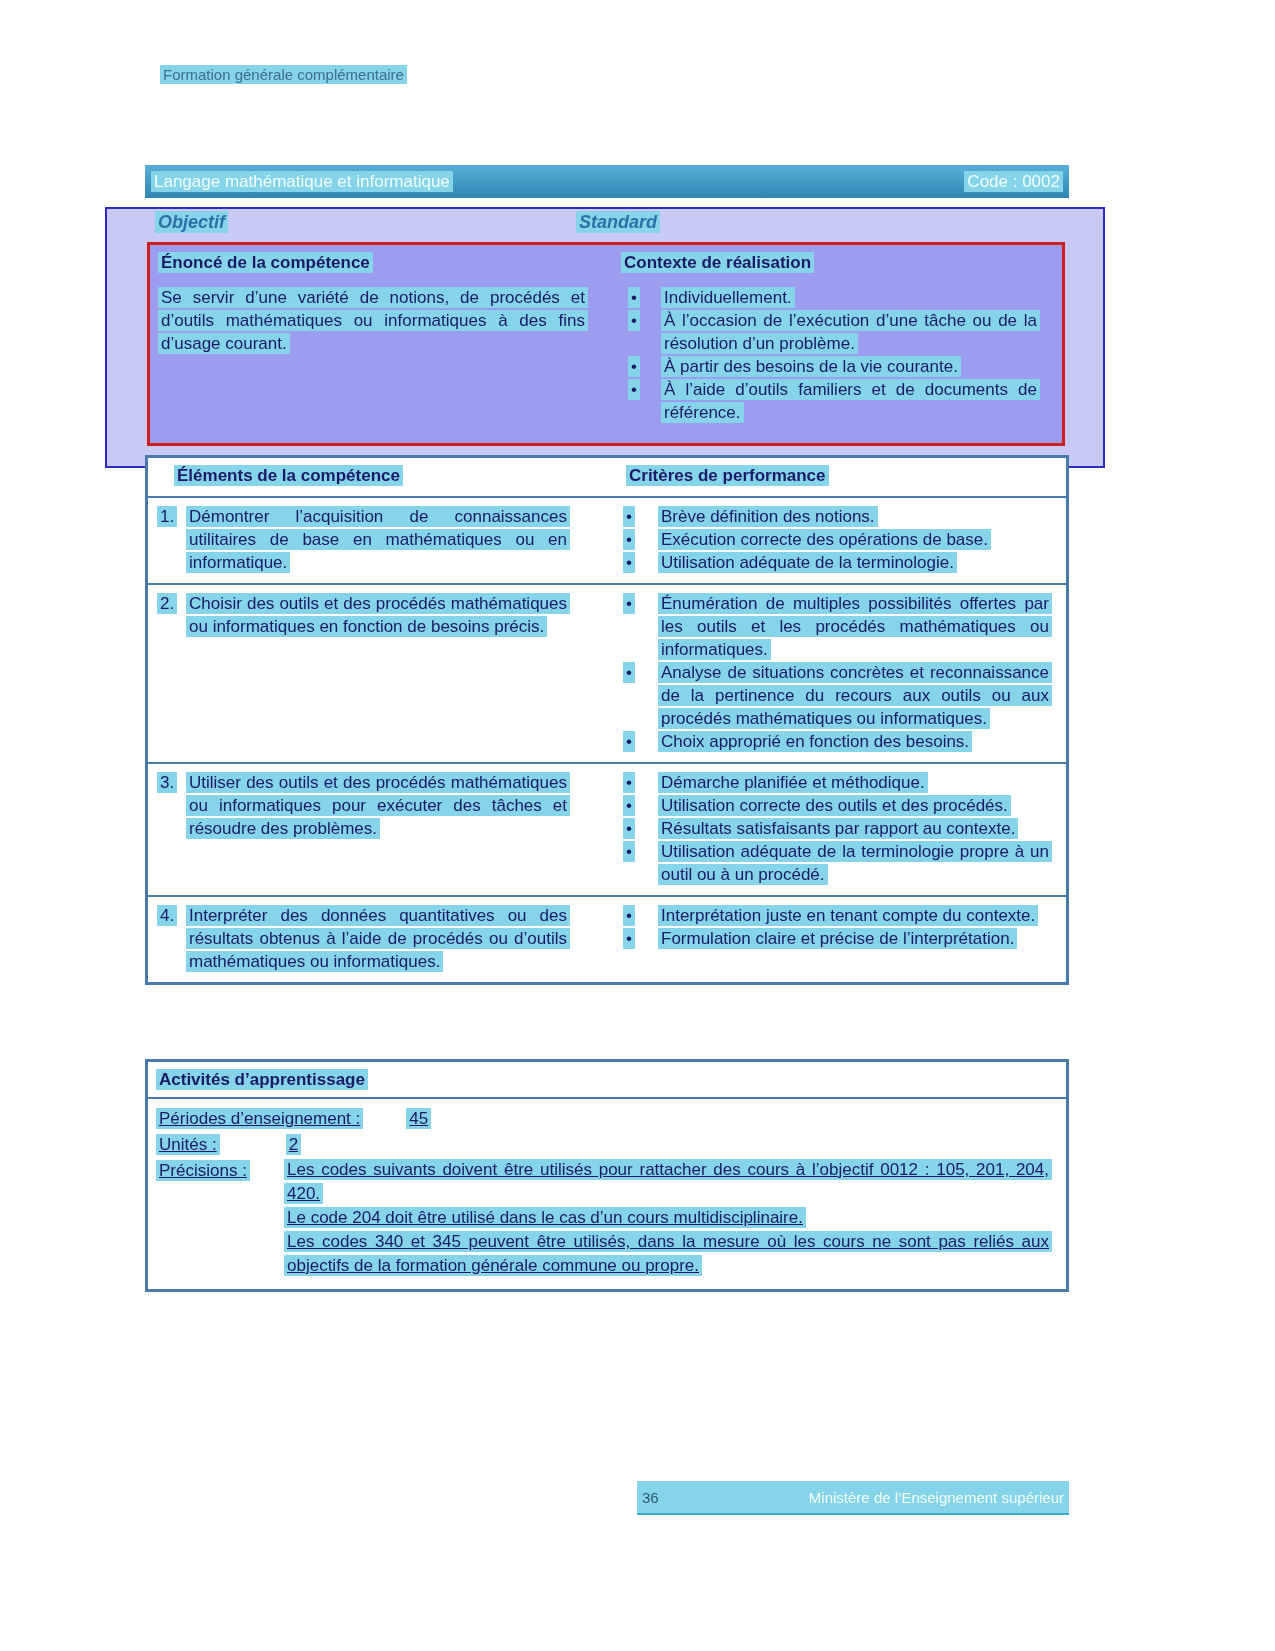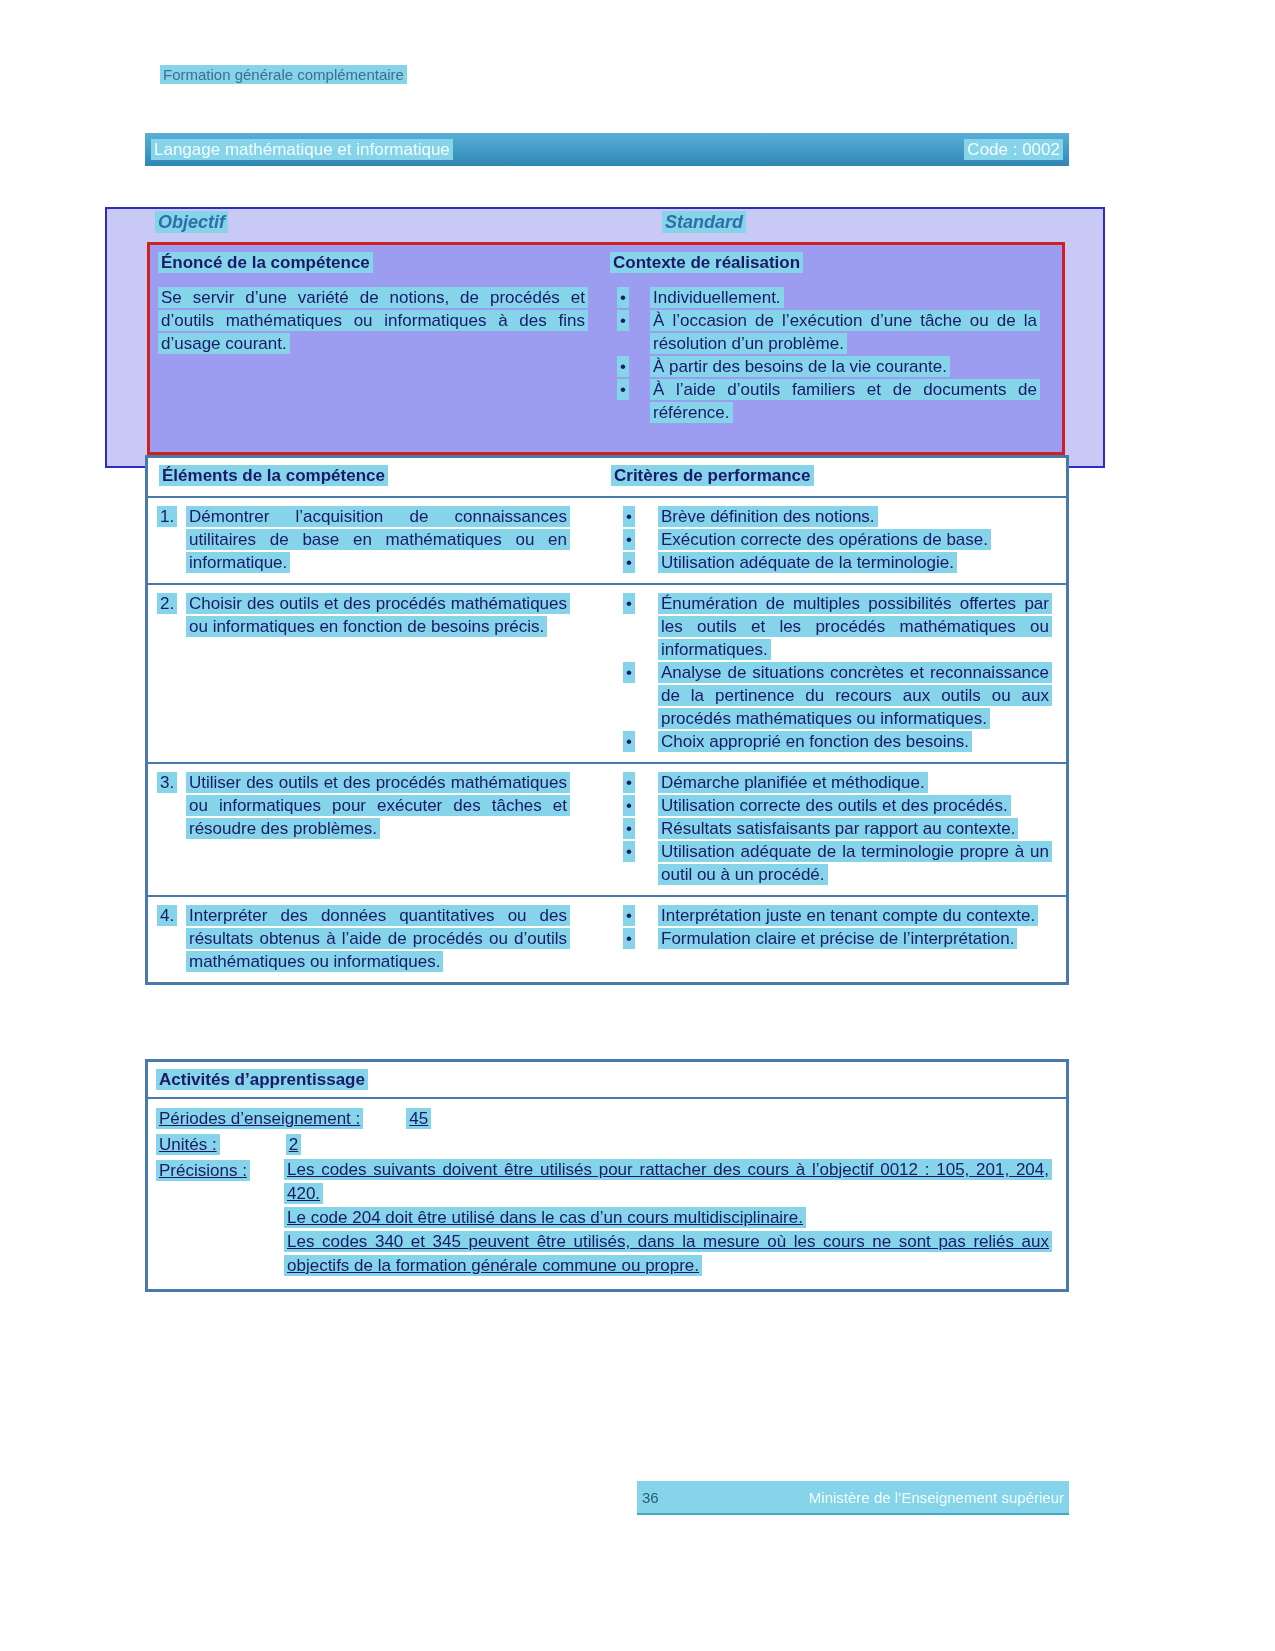--- a/index.html
+++ b/index.html
@@ -20,57 +20,58 @@
     box-decoration-break: clone;
     -webkit-box-decoration-break: clone;
   }
   
   .eyebrow {
     position: absolute; left: 160px; top: 66px;
     font-size: 15px; color: var(--eyebrow);
   }
   
   .titlebar {
-    position: absolute; left: 145px; top: 133px; width: 924px; height: 33px;
+    position: absolute; left: 145px; top: 165px; width: 924px; height: 33px;
     background: linear-gradient(var(--bar_top), var(--bar_bottom));
     display: flex; align-items: center; justify-content: space-between;
     padding: 0 6px; font-size: 17px; color: var(--bar_text);
   }
   
   .obj-box {
     position: absolute; left: 105px; top: 207px; width: 1000px; height: 261px;
     background: var(--box_bg); border: 2px solid var(--box_border);
   }
   .obj-heads {
     display: flex; margin: 3px 0 9px 48px;
     font-size: 18px; font-weight: bold; font-style: italic; color: var(--accent_heading);
   }
-  .obj-heads .col-obj { width: 507px; }
+  .obj-heads .col-obj { width: 421px; }
   .red-box {
     margin: 0 38px 0 40px;
     border: 3px solid var(--red_border);
     background: var(--inner_bg);
-    padding: 8px 8px 28px 8px;
+    padding: 8px 8px 19px 8px;
     display: flex;
+    gap: 11px;
   }
   .red-left { width: 452px; padding-right: 22px; }
   .red-right { flex: 1; }
   .cell-head { font-weight: bold; font-size: 17px; margin-bottom: 13px; }
   .body-text { font-size: 17px; line-height: 23px; text-align: justify; }
   .bullets { list-style: none; }
   .bullets li { display: flex; font-size: 17px; line-height: 23px; }
   .bullets .mark { flex: none; width: 40px; padding-left: 7px; }
   .bullets .btxt { flex: 1; text-align: justify; padding-right: 14px; }
   
   .comp-table {
     position: absolute; left: 145px; top: 455px; width: 924px;
     background: #ffffff; border: 3px solid var(--table_border); z-index: 2;
   }
   .t-head {
-    display: flex; padding: 8px 0 10px 1px;
+    display: flex; padding: 8px 0 10px 16px;
     border-bottom: 2px solid var(--table_border);
     font-weight: bold; font-size: 17px;
   }
   .t-head .c1 { width: 462px; padding-left: 10px; }
   .t-head .c2 { flex: 1; }
   .t-row { display: flex; padding: 7px 0 9px 0; border-bottom: 2px solid var(--table_border); }
   .t-row:last-child { border-bottom: none; }
   .t-row .c1 { width: 462px; display: flex; align-items: flex-start; }
   .t-row .num { flex: none; width: 38px; padding-left: 9px; font-size: 17px; line-height: 23px; }
   .t-row .etxt { flex: 1; max-width: 400px; font-size: 17px; line-height: 23px; text-align: justify; padding-right: 16px; }

